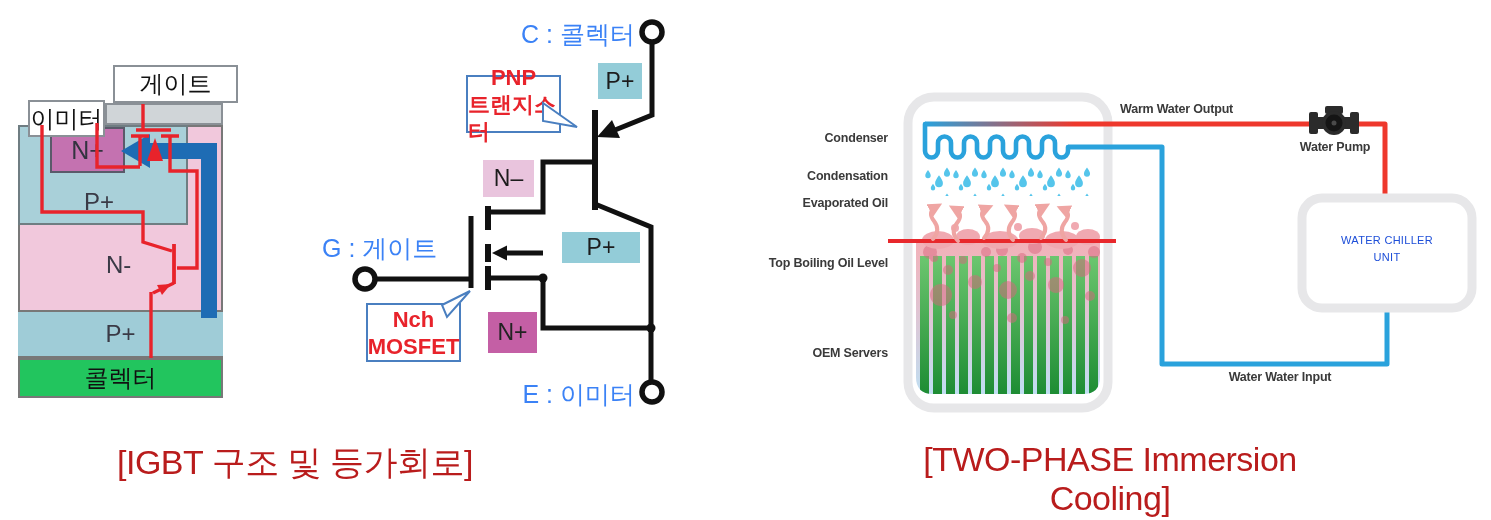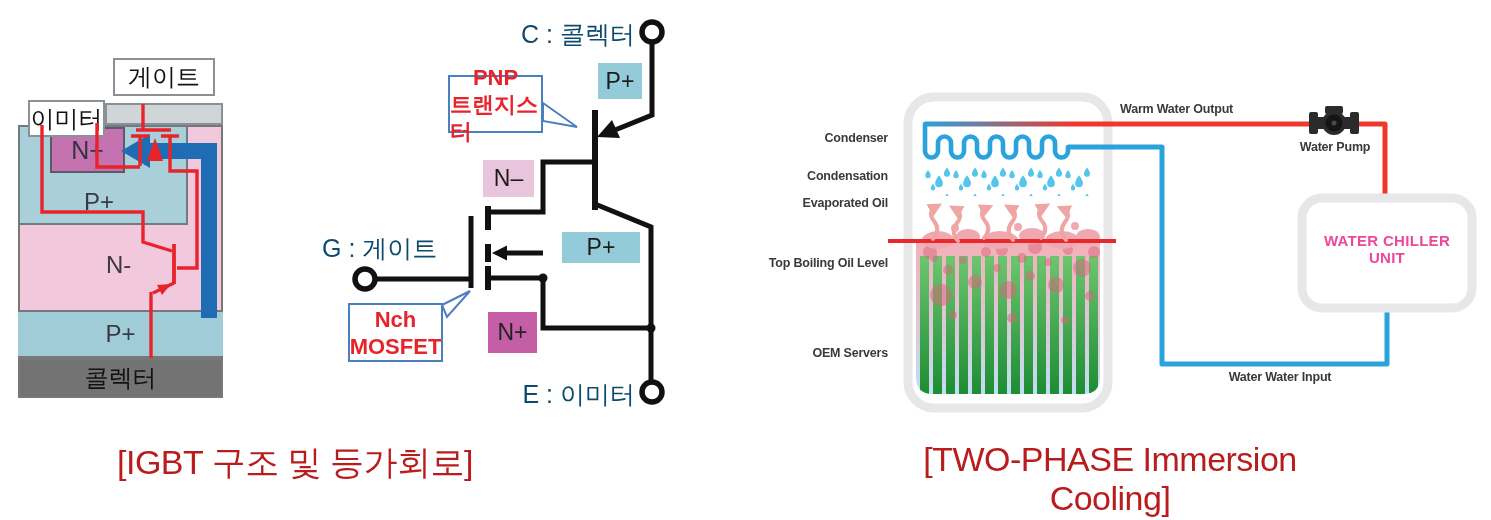--- a/index.html
+++ b/index.html
@@ -12,35 +12,35 @@
   .elec-box{background:#fff;border:2px solid #8a9096;display:flex;align-items:center;justify-content:center;
             font-size:24px;color:#111;}
   .gate-strip{background:#d0d5d8;border:2px solid #8a9096;}
   .cs-body{background:#f1c8dc;border:2px solid #787878;}
   .cs-pwell{background:#a9d0d9;border:2px solid #6f7d82;}
   .cs-nplus{background:#c472b0;border:2px solid #5a5a6a;display:flex;align-items:center;justify-content:center;
             font-size:25px;color:#33333f;}
   .cs-lbl{font-size:24px;color:#3a3a46;}
   .cs-pstrip{background:#9fccd7;border-top:2px solid #787878;border-bottom:2px solid #787878;
              display:flex;align-items:center;justify-content:center;}
-  .cs-coll{background:#737373;border:2px solid #787878;display:flex;align-items:center;justify-content:center;
+  .cs-coll{background:#22c55e;border:2px solid #787878;display:flex;align-items:center;justify-content:center;
            font-size:24px;color:#111;}
   
-  .term-lbl{font-size:25px;color:#0c4a6e;}
+  .term-lbl{font-size:25px;color:#3b82f6;}
   .reg-box{display:flex;align-items:center;justify-content:center;font-size:23px;color:#1c1c1c;font-weight:500;}
   .teal{background:#93ccd8;}
   .pinkbox{background:#e9c4dd;}
   .magenta{background:#c45fa5;color:#222;}
   .callout{background:#fff;border:2px solid #4a7fc0;display:flex;flex-direction:column;align-items:center;
-           justify-content:center;font-size:22px;line-height:27px;font-weight:600;color:#e8232b;}
+           justify-content:center;font-size:22px;line-height:27px;font-weight:600;color:#e8232b;margin-left:18px;}
   
   .cool-lbl{font-size:12.5px;font-weight:bold;color:#3a3a3a;letter-spacing:-0.2px;text-align:right;}
   .right-col{text-align:right;}
   .tank-title{font-size:15px;font-weight:bold;color:#333;text-align:center;line-height:17px;letter-spacing:0.4px;}
-  .chiller-txt{font-size:15px;font-weight:bold;color:#ec4899;text-align:center;line-height:17px;letter-spacing:0.3px;}
+  .chiller-txt{font-size:11px;font-weight:normal;color:#1d4ed8;text-align:center;line-height:17px;letter-spacing:0.3px;}
   
   .caption{font-size:34px;color:#b91c1c;text-align:center;letter-spacing:-0.5px;}
 </style>
 </head>
 <body>
 
 <div id="stage">
 
   <div class="abs z1 cs-body" style="left:18px;top:125px;width:205px;height:273px;"></div>
   <div class="abs z1 cs-pwell" style="left:18px;top:125px;width:170px;height:100px;"></div>
@@ -49,21 +49,21 @@
   </div>
   <div class="abs z1 cs-lbl" style="left:84px;top:188px;">P+</div>
   <div class="abs z1 cs-lbl" style="left:106px;top:251px;">N-</div>
   <div class="abs z1 cs-pstrip" style="left:18px;top:310px;width:205px;height:48px;">
     <span class="cs-lbl">P+</span>
   </div>
   <div class="abs z1 cs-coll" style="left:18px;top:358px;width:205px;height:40px;">
     <span>콜렉터</span>
   </div>
   <div class="abs z1 gate-strip" style="left:105px;top:103px;width:118px;height:22px;"></div>
-  <div class="abs z1 elec-box" style="left:113px;top:58px;width:102px;height:38px;">
+  <div class="abs z1 elec-box" style="left:113px;top:65px;width:125px;height:38px;">
     <span>게이트</span>
   </div>
   <div class="abs z1 elec-box" style="left:28px;top:88px;width:77px;height:37px;margin-top:12px;">
     <span>이미터</span>
   </div>
 
   <div class="abs z1 term-lbl" style="left:520px;top:18px;width:115px;text-align:right;">C : 콜렉터</div>
   <div class="abs z1 term-lbl" style="left:322px;top:232px;">G : 게이트</div>
   <div class="abs z1 term-lbl" style="left:520px;top:378px;width:115px;text-align:right;">E : 이미터</div>
 

